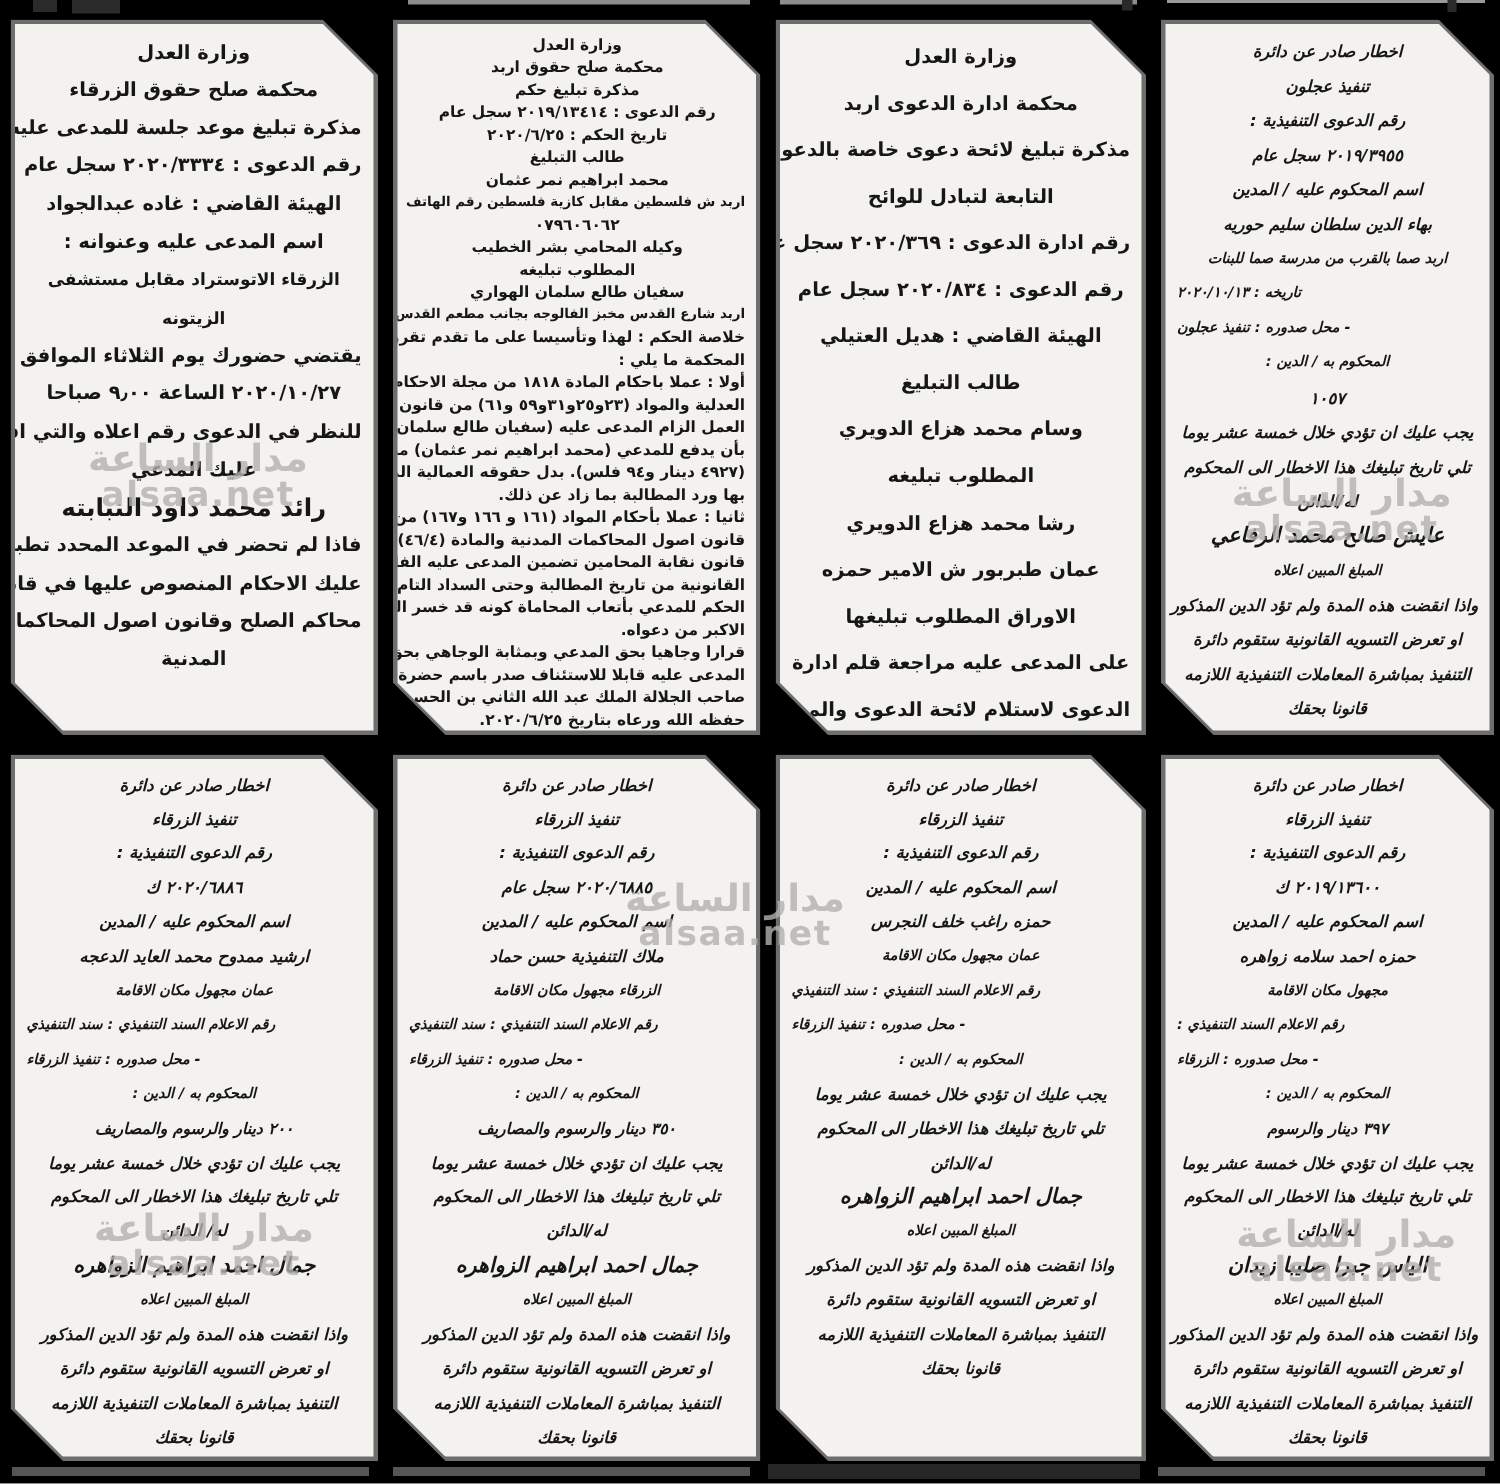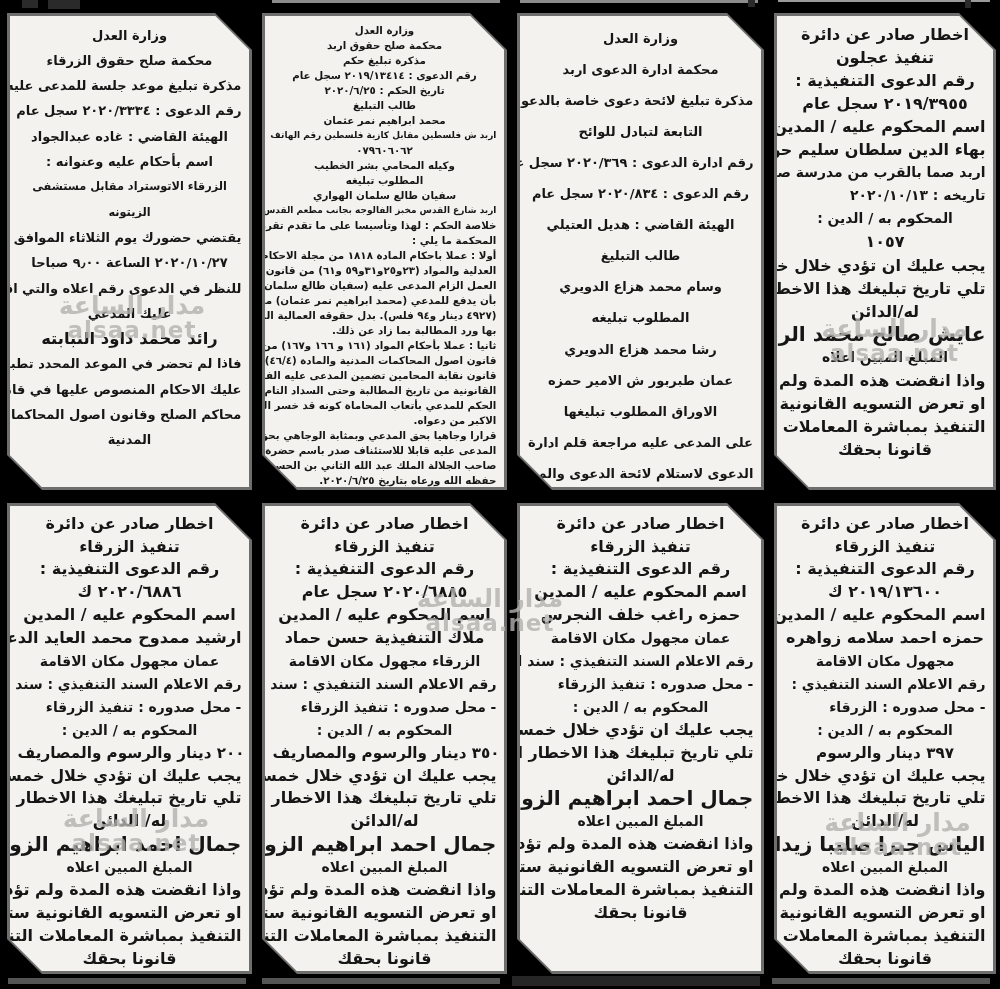--- a/index.html
+++ b/index.html
@@ -19,26 +19,26 @@
   }
   .card-in{
     width:100%;height:100%;box-sizing:border-box;background:#f3f2ee;
     clip-path:polygon(0 0, calc(100% - 34.5px) 0, 100% 34.5px, 100% 100%, 32.5px 100%, 0 calc(100% - 32.5px));
     direction:rtl;padding:7px 8px 4px 8px;overflow:hidden;
   }
   .ln{white-space:nowrap;text-align:center;font-weight:bold;color:#161616;font-size:1em;}
   .n1{font-size:13px;}   .n1 .ln{line-height:25.3px;}
   .n2{font-size:10.3px;} .n2 .ln{line-height:15.0px;}
   .n3{font-size:13px;}   .n3 .ln{line-height:31.1px;}
-  .n4,.n5,.n6,.n7,.n8{font-size:16px;}
+  .n4,.n5,.n6,.n7,.n8{font-size:11px;font-style:italic;}
   .n4 .ln{line-height:23.1px;}
   .n5 .ln,.n6 .ln,.n7 .ln,.n8 .ln{line-height:22.9px;}
   .ln.s{font-size:.87em;}
   .ln.r{text-align:right;}
-  .ln.sr{text-align:right;font-size:.87em;}
+  .ln.sr{text-align:left;font-size:.87em;}
   .ln.n{font-size:1.26em;}
   .ln.d{direction:ltr;}
   .ln.a{direction:ltr;font-size:.95em;}
   .wm{
     position:absolute;color:#b3b2ae;opacity:.8;font-weight:bold;
     text-align:center;pointer-events:none;z-index:5;
   }
   .wm .ar{font-size:25px;line-height:26px;display:block;}
   .wm .en{font-size:23px;line-height:22px;letter-spacing:1px;display:block;font-family:"DejaVu Sans",sans-serif;}
   .w1{left:52px;top:293px;width:160px;}
@@ -63,21 +63,21 @@
   <div class="tf" style="left:965px;top:0;width:6px;height:8px;background:#2a2a2a;"></div>
 
   <div class="grid">
   <div class="card">
     <div class="card-in n1">
           <div class="ln">وزارة العدل</div>
           <div class="ln">محكمة صلح حقوق الزرقاء</div>
           <div class="ln">مذكرة تبليغ موعد جلسة للمدعى عليه</div>
           <div class="ln">رقم الدعوى : ٢٠٢٠/٣٣٣٤ سجل عام</div>
           <div class="ln">الهيئة القاضي : غاده عبدالجواد</div>
-          <div class="ln">اسم بأحكام عليه وعنوانه :</div>
+          <div class="ln">اسم المدعى عليه وعنوانه :</div>
           <div class="ln s">الزرقاء الاتوستراد مقابل مستشفى</div>
           <div class="ln s">الزيتونه</div>
           <div class="ln">يقتضي حضورك يوم الثلاثاء الموافق</div>
           <div class="ln d">٢٠٢٠/١٠/٢٧ الساعة ٩٫٠٠ صباحا</div>
           <div class="ln">للنظر في الدعوى رقم اعلاه والتي اقامها</div>
           <div class="ln">عليك المدعي</div>
           <div class="ln n">رائد محمد داود النبابته</div>
           <div class="ln">فاذا لم تحضر في الموعد المحدد تطبق</div>
           <div class="ln">عليك الاحكام المنصوص عليها في قانون</div>
           <div class="ln">محاكم الصلح وقانون اصول المحاكمات</div>
@@ -144,20 +144,21 @@
   <div class="card">
     <div class="card-in n4">
           <div class="ln">اخطار صادر عن دائرة</div>
           <div class="ln">تنفيذ عجلون</div>
           <div class="ln">رقم الدعوى التنفيذية :</div>
           <div class="ln d">٢٠١٩/٣٩٥٥ سجل عام</div>
           <div class="ln">اسم المحكوم عليه / المدين</div>
           <div class="ln">بهاء الدين سلطان سليم حوريه</div>
           <div class="ln s">اربد صما بالقرب من مدرسة صما للبنات</div>
           <div class="ln sr">تاريخه : ٢٠٢٠/١٠/١٣</div>
+          <div class="ln sr">- محل صدوره : تنفيذ عجلون</div>
           <div class="ln s">المحكوم به / الدين :</div>
           <div class="ln">١٠٥٧</div>
           <div class="ln">يجب عليك ان تؤدي خلال خمسة عشر يوما</div>
           <div class="ln">تلي تاريخ تبليغك هذا الاخطار الى المحكوم</div>
           <div class="ln">له/الدائن</div>
           <div class="ln n">عايش صالح محمد الرفاعي</div>
           <div class="ln s">المبلغ المبين اعلاه</div>
           <div class="ln">واذا انقضت هذه المدة ولم تؤد الدين المذكور</div>
           <div class="ln">او تعرض التسويه القانونية ستقوم دائرة</div>
           <div class="ln">التنفيذ بمباشرة المعاملات التنفيذية اللازمه</div>

